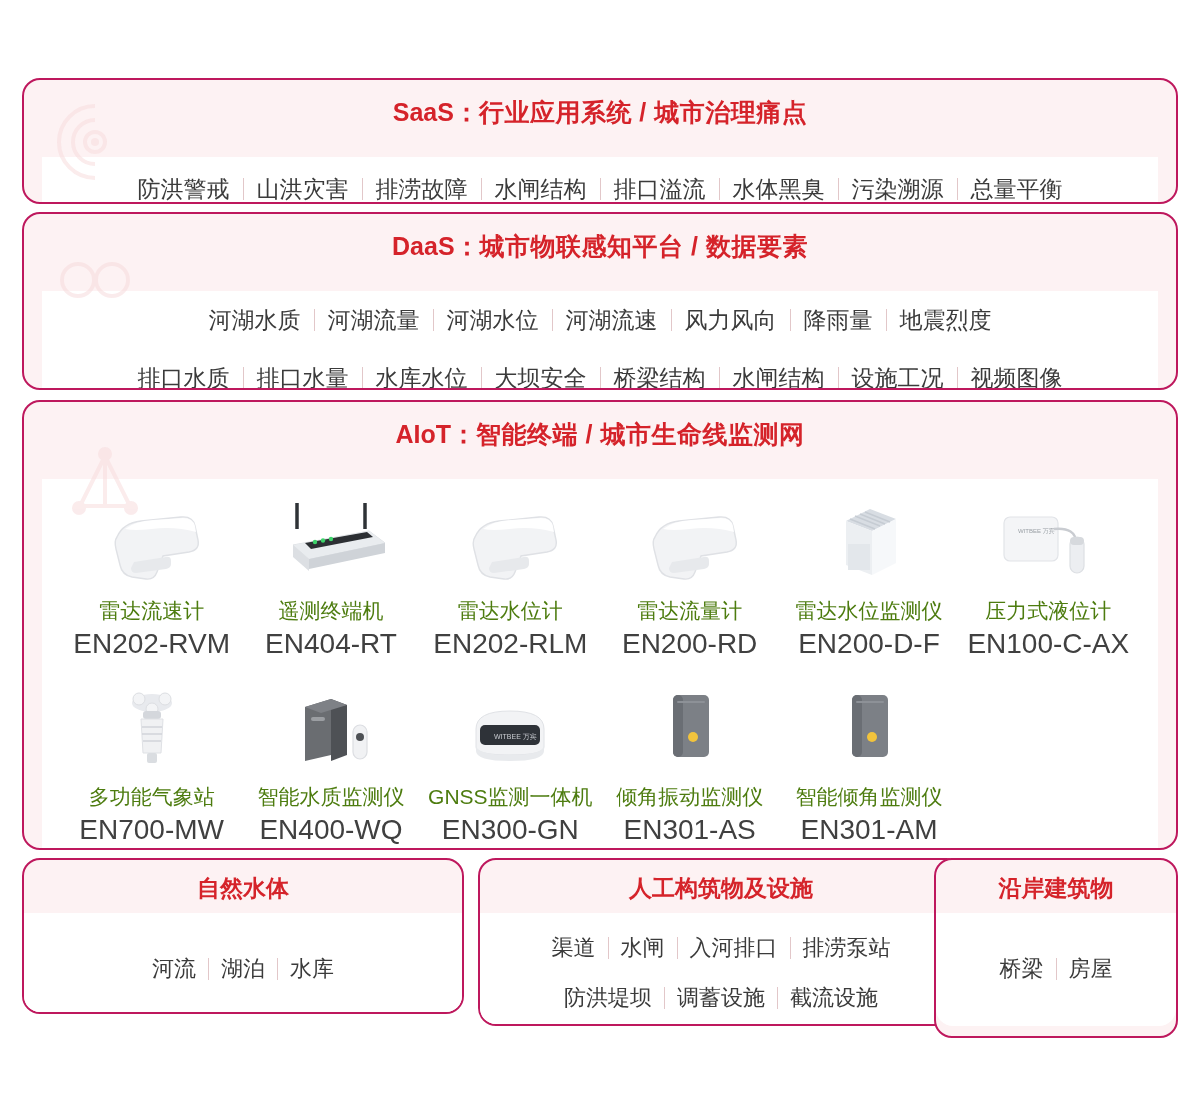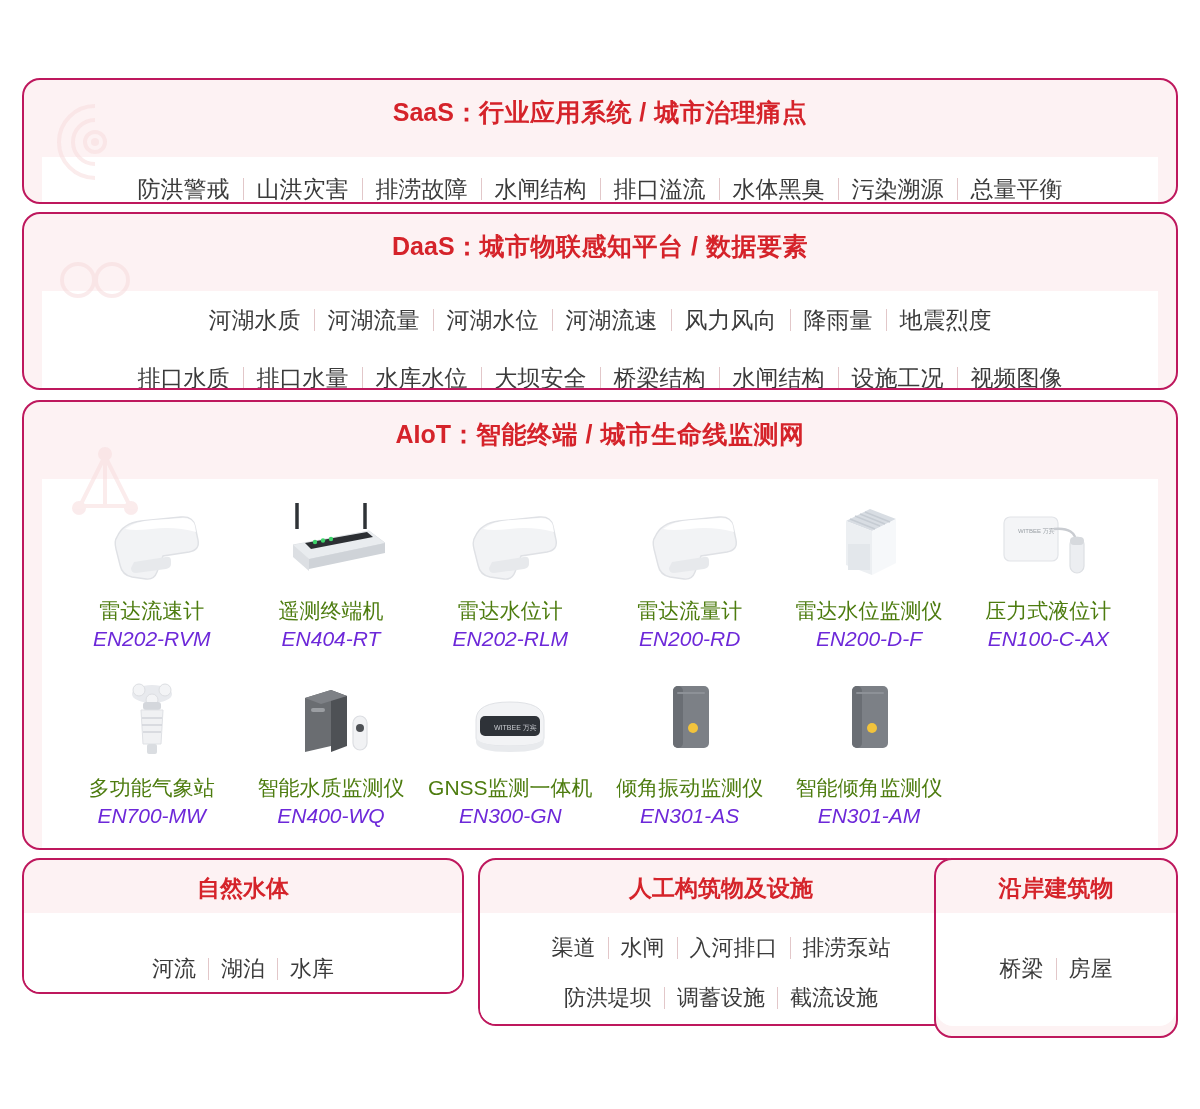--- a/index.html
+++ b/index.html
@@ -86,25 +86,24 @@
     justify-content: center;
     margin-bottom: 10px;
   }
   .dev-name {
     font-size: 21px;
     color: #4d7c0f;
     line-height: 1.35;
     white-space: nowrap;
   }
   .dev-model {
-    font-size: 21px;
-    color: #6d28d9;
+    font-size: 28px;
+    color: #404040;
     line-height: 1.35;
     white-space: nowrap;
-    font-style: italic;
   }
 
   
   .bot-head {
     text-align: center;
     font-size: 23px;
     font-weight: bold;
     color: #d5232a;
     padding-top: 13px;
     padding-bottom: 9px;
@@ -393,21 +392,21 @@
             </svg>
           </div>
           <div class="dev-name">智能倾角监测仪</div>
           <div class="dev-model">EN301-AM</div>
         </div>
 
       </div>
     </div>
   </div>
 
-  <div class="card" style="left:22px; top:858px; width:442px; height:136px;">
+  <div class="card" style="left:22px; top:858px; width:442px; height:156px;">
     <div class="bot-head">自然水体</div>
     <div class="bot-body" style="height:113px; display:flex; align-items:center; justify-content:center;">
       <div class="bot-row">
         <span class="bot-chip">河流</span>
         <span class="sep"></span>
         <span class="bot-chip">湖泊</span>
         <span class="sep"></span>
         <span class="bot-chip">水库</span>
       </div>
     </div>

